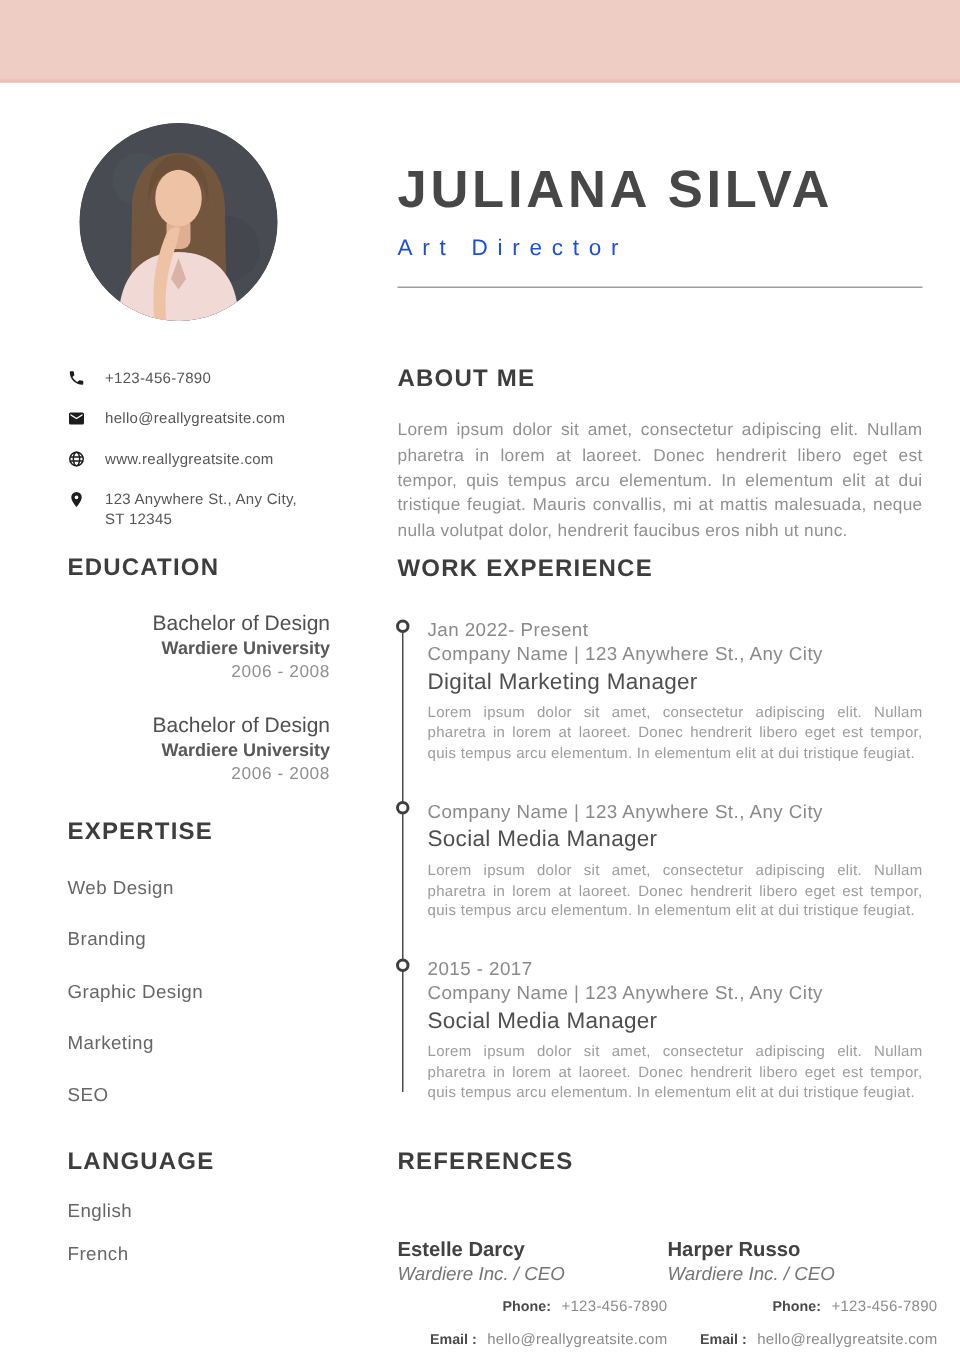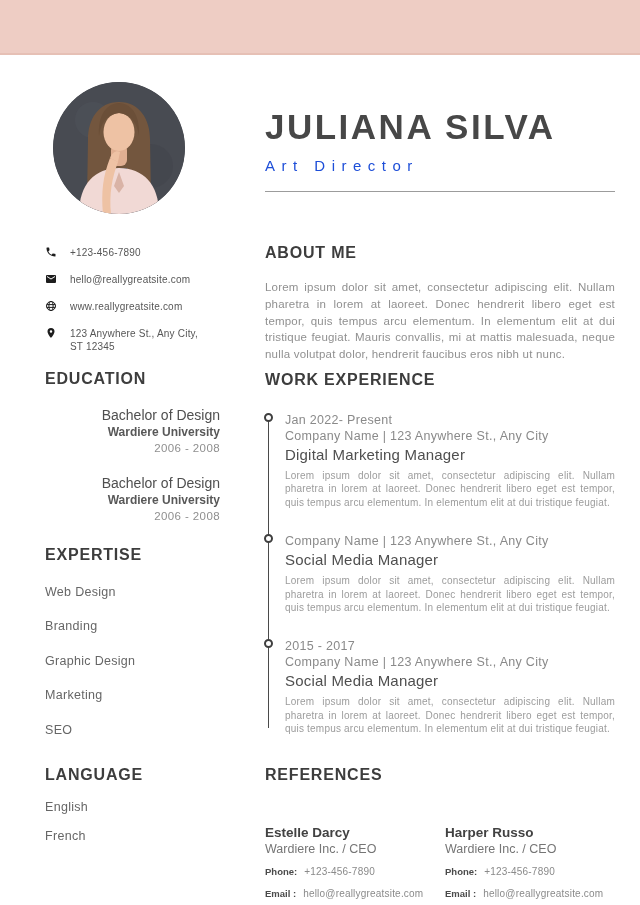--- a/index.html
+++ b/index.html
@@ -75,22 +75,22 @@
   .job-role { font-size:15px; color:#4f4f4f; margin-top:0; line-height:21px; letter-spacing:0.2px; }
   .job-desc {
     margin-top:4px; font-size:10px; line-height:13.4px; color:#9c9c9c;
     text-align:justify; letter-spacing:0.2px;
   }
   
   .references { position:absolute; left:265px; top:766px; width:360px; }
   .refs-row { display:flex; margin-top:20px; }
   .ref-item { width:197px; }
   .ref-name { font-size:13.5px; font-weight:bold; color:#424242; line-height:17px;margin-top:20px; }
-  .ref-role { font-size:12.5px; color:#757575; line-height:17px; }
-  .ref-line { margin-top:6px; font-size:10px; line-height:16px; }
+  .ref-role { font-size:12.5px; color:#757575; line-height:17px;font-style:italic; }
+  .ref-line { margin-top:6px; font-size:10px; line-height:16px;text-align:right; }
   .ref-line:first-of-type { margin-top:8px; }
   .ref-label { font-weight:bold; color:#4a4a4a; font-size:9.5px; margin-right:7px; }
   .ref-value { color:#8a8a8a; letter-spacing:0.2px; }
 </style>
 </head>
 <body>
 
 <div class="page">
 
   <div class="top-band"></div>

